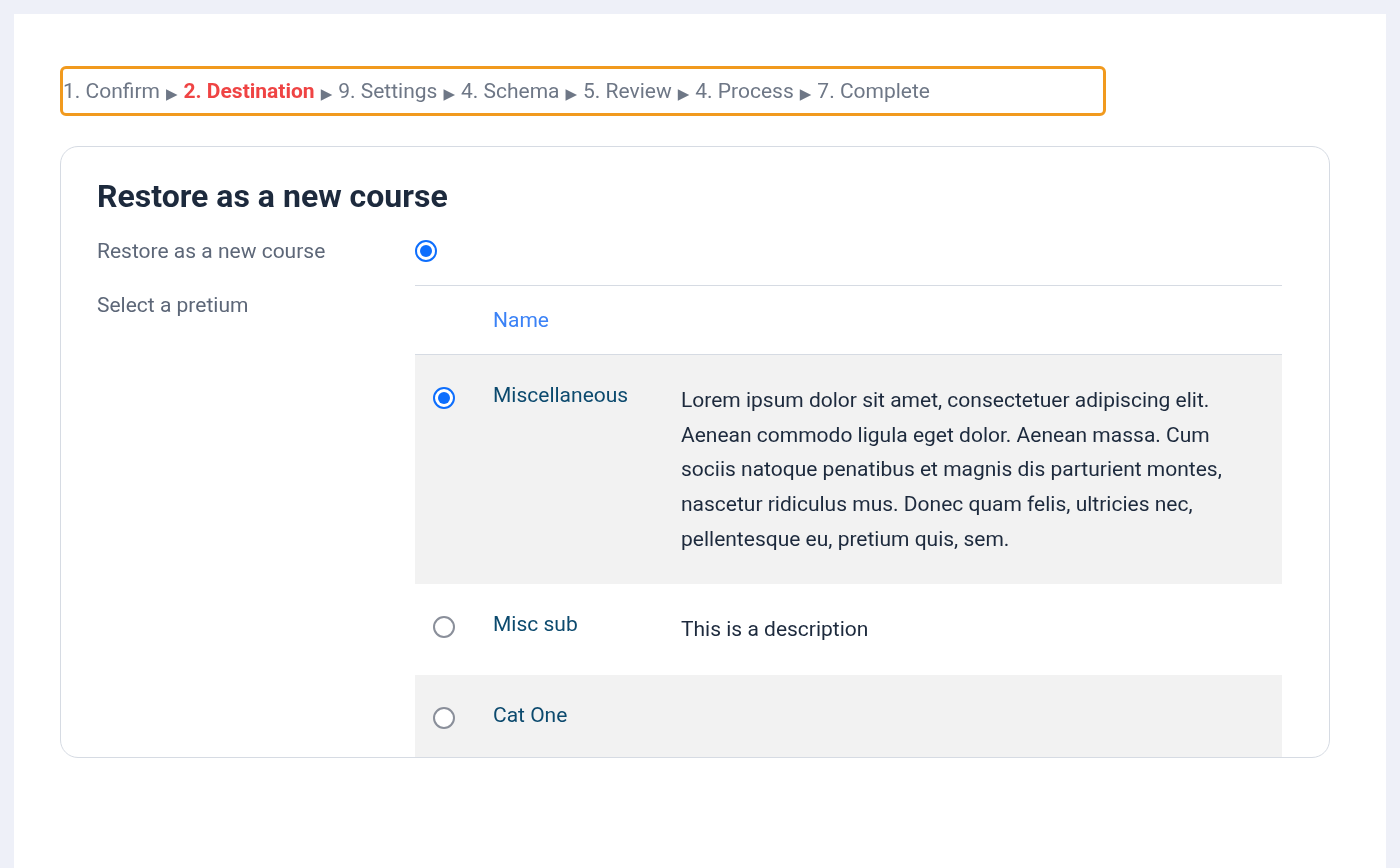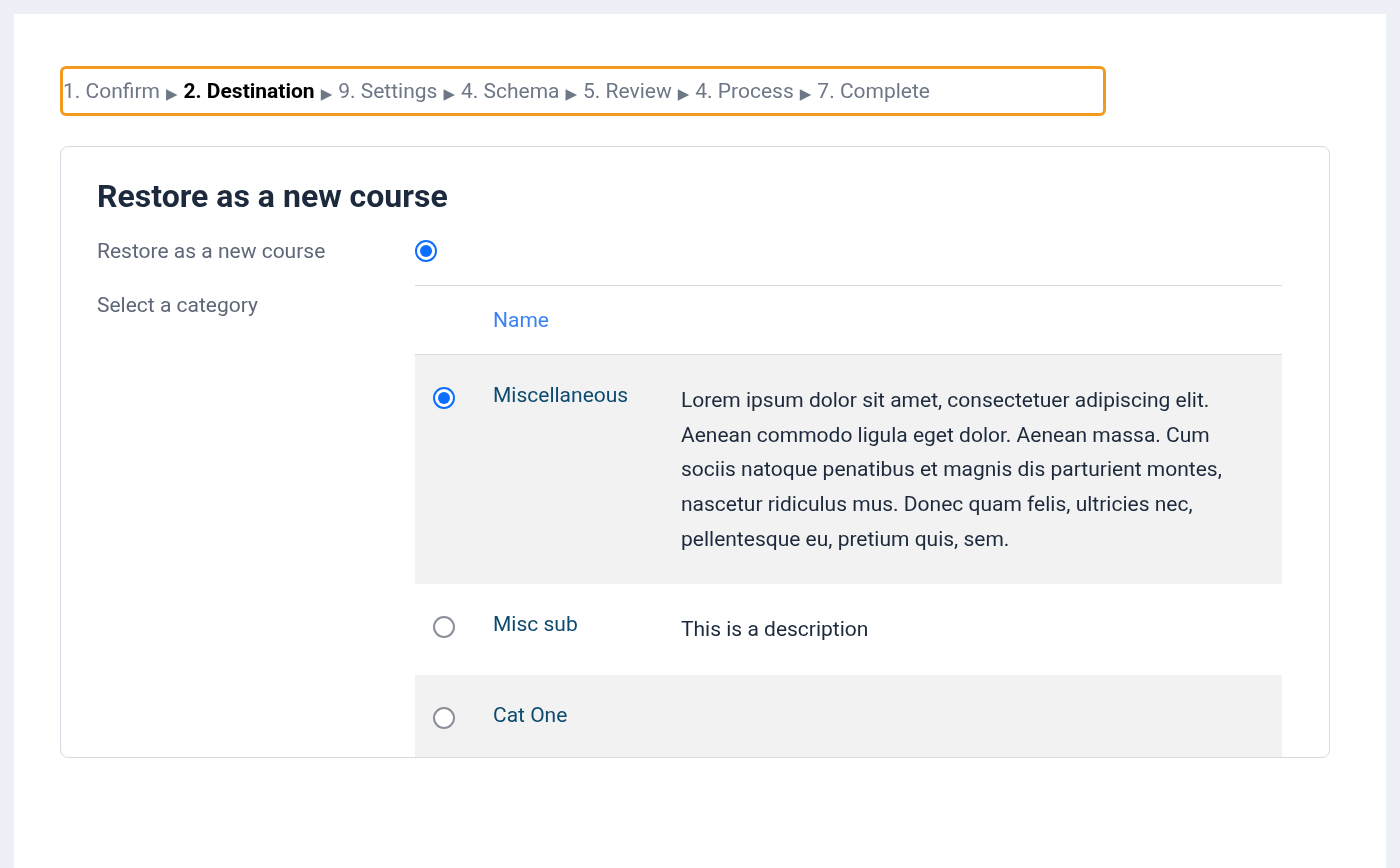--- a/index.html
+++ b/index.html
@@ -32,30 +32,30 @@
       align-items: flex-end;
       flex-wrap: wrap;
       gap: 6px;
       font-size: 21px;
       color: #6e7786;
     }
     .stepper .step {
       white-space: nowrap;
     }
     .stepper .step.active {
-      color: #000000;
+      color: #ef4444;
       font-weight: 700;
     }
     .stepper .arrow {
       color: #6e7786;
       font-size: 15px;
     }
     .content-card {
       border: 1px solid #d6dbe3;
-      border-radius: 8px;
+      border-radius: 18px;
       margin: 30px 56px 4px 46px;
       padding: 30px 47px 0 36px;
     }
     h2.page-title {
       font-size: 32px;
       font-weight: 700;
       color: #1d2a3d;
       margin-bottom: 22px;
     }
     .form-row {
@@ -183,21 +183,21 @@
     <h2 class="page-title">Restore as a new course</h2>
 
     <div class="form-row">
       <div class="form-row-label">Restore as a new course</div>
       <div class="form-row-control">
         <input type="radio" class="radio" name="restoremode" checked="" style="">
       </div>
     </div>
 
     <div class="category-section">
-      <div class="category-label">Select a category</div>
+      <div class="category-label">Select a pretium</div>
 
       <div class="category-table">
         <div class="table-head">
           <div class="col-radio"></div>
           <div class="col-name">Name</div>
         </div>
 
         <div class="table-row selected">
           <div class="col-radio">
             <input type="radio" class="radio" name="category" checked="" style="">

